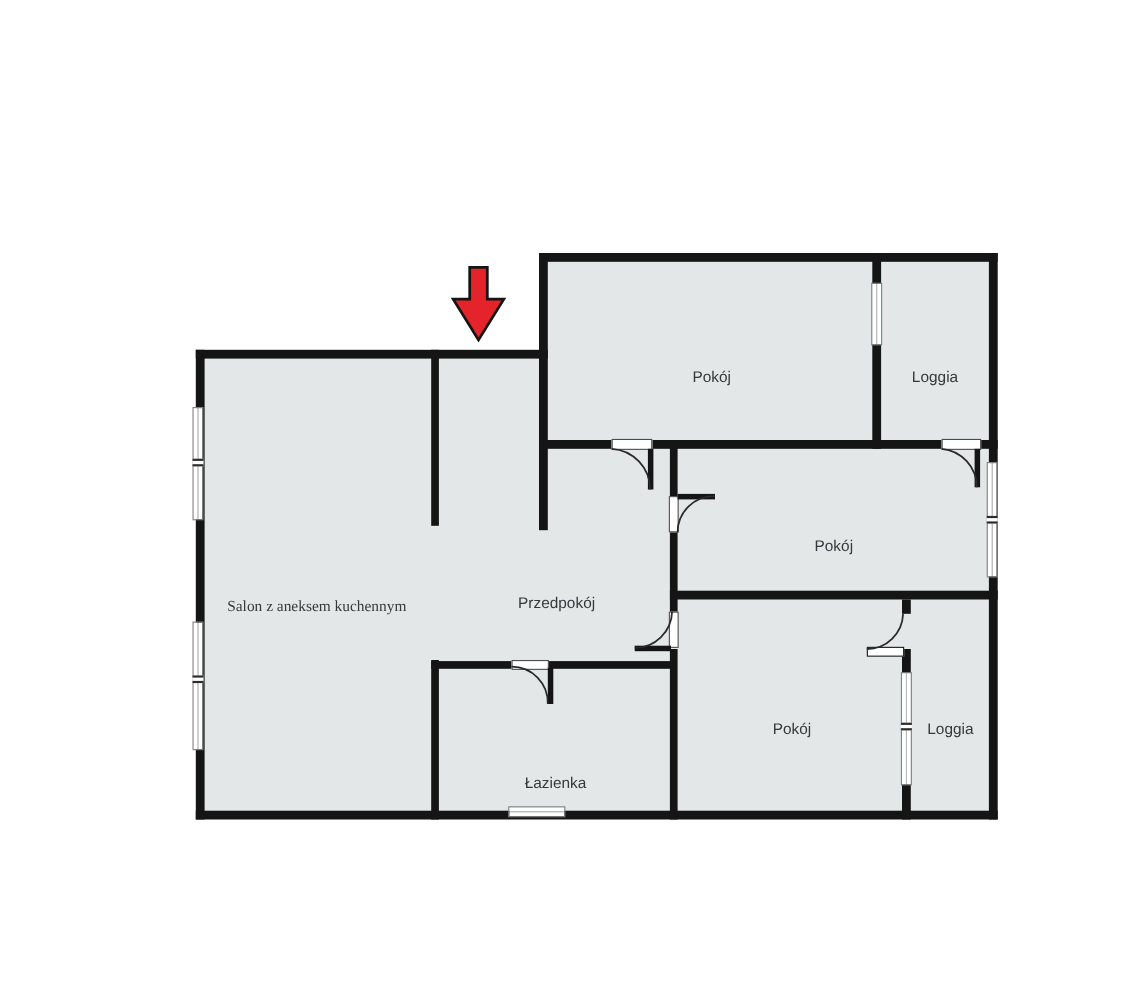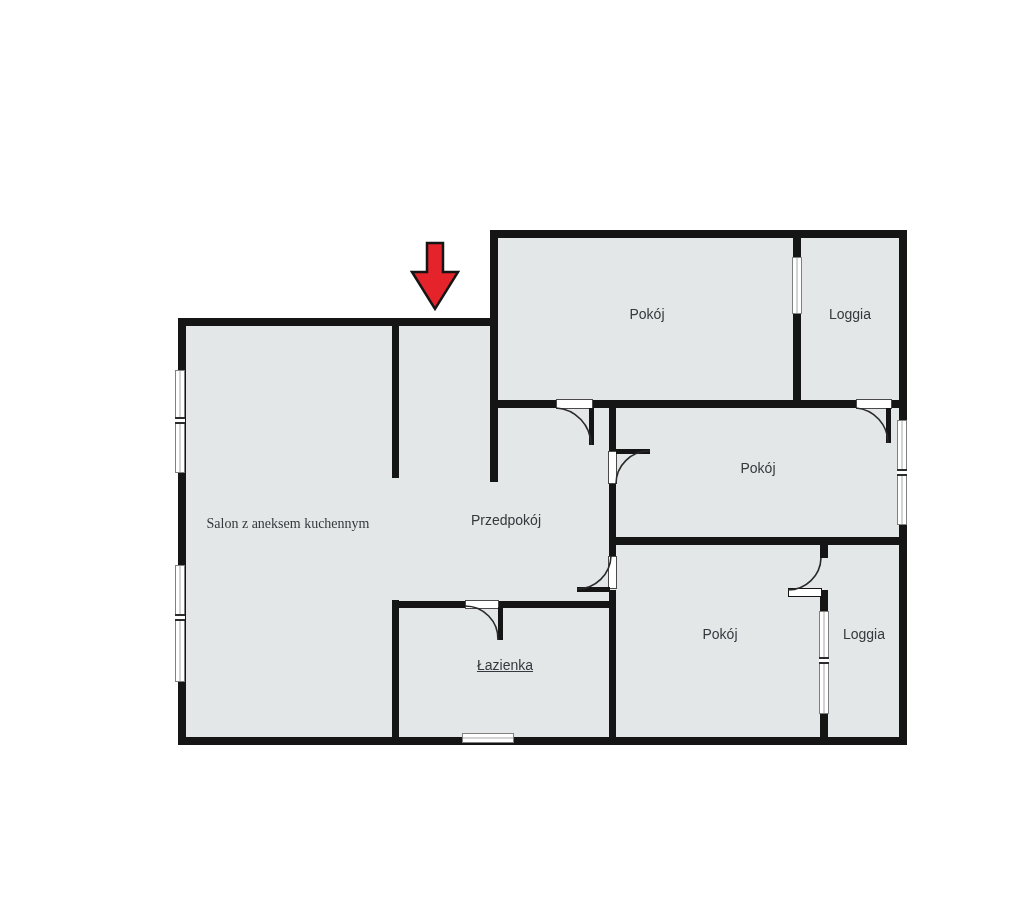--- a/index.html
+++ b/index.html
@@ -8,21 +8,21 @@
   .floor{position:absolute;background:var(--floor,#e4e7e8);}
   .wall{position:absolute;background:var(--wall,#151515);}
   .window{position:absolute;background:#fff;border:1px solid var(--window-border,#808080);box-sizing:border-box;}
   .window.v{background:linear-gradient(to right,#fff 38%,#b9bcbc 47%,#b9bcbc 53%,#fff 62%);}
   .window.h{background:linear-gradient(to bottom,#fff 38%,#b9bcbc 47%,#b9bcbc 53%,#fff 62%);}
   .win-divider{position:absolute;background:#fff;border-top:2px solid #2c2c2c;border-bottom:2px solid #2c2c2c;box-sizing:border-box;}
   .door-rect{position:absolute;background:#fff;border:1px solid var(--door-border,#4a4a4a);box-sizing:border-box;}
   .door-leaf{position:absolute;background:var(--wall,#151515);}
   .door-leaf.white{background:#fff;border:1px solid var(--wall,#151515);box-sizing:border-box;}
   .room-label{position:absolute;transform:translate(-50%,-50%);white-space:nowrap;
-              font-size:14px;color:var(--label,#35393d);}
+              font-size:14px;color:var(--label,#35393d);margin-top:28px;}
   svg.overlay{position:absolute;left:0;top:0;pointer-events:none;}
   .swing{fill:none;stroke:var(--arc,#2a2a2a);stroke-width:1.6;}
 </style>
 </head>
 <body>
 
 <div id="canvas">
 
   <div class="floor" style="left:182px;top:322px;width:432px;height:419px;"></div>
   <div class="floor" style="left:494px;top:234px;width:409px;height:507px;"></div>
@@ -80,20 +80,20 @@
     <path class="swing" d="M856,408 A35,35 0 0 1 888,443"></path>
     <path class="swing" d="M650,451 A33,33 0 0 0 616,484"></path>
     <path class="swing" d="M577,589 A34,34 0 0 0 611,556"></path>
     <path class="swing" d="M788,590 A33,33 0 0 0 821,558"></path>
     <path class="swing" d="M465,606 A33,33 0 0 1 498,640"></path>
     <polygon points="427,243 443,243 443,272 458,272 435,309 412,272 427,272" style="fill:var(--arrow-fill,#e5232b);stroke:var(--arrow-outline,#151515);stroke-width:2.5;stroke-linejoin:miter;"></polygon>
   </svg>
 
   <div class="room-label" style="left:288px;top:524px;font-family:Liberation Serif, serif;">Salon z aneksem kuchennym</div>
   <div class="room-label" style="left:506px;top:520px;">Przedpokój</div>
-  <div class="room-label" style="left:505px;top:665px;text-decoration:underline;">Łazienka</div>
+  <div class="room-label" style="left:505px;top:683px;">Łazienka</div>
   <div class="room-label" style="left:647px;top:314px;">Pokój</div>
   <div class="room-label" style="left:850px;top:314px;">Loggia</div>
   <div class="room-label" style="left:758px;top:468px;">Pokój</div>
   <div class="room-label" style="left:720px;top:634px;">Pokój</div>
   <div class="room-label" style="left:864px;top:634px;">Loggia</div>
 
 </div>
 
 </body></html>

